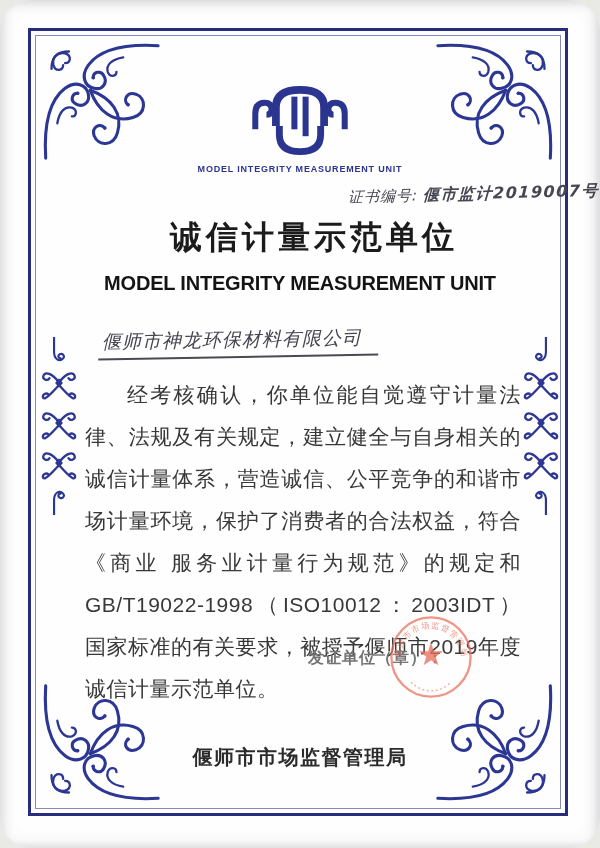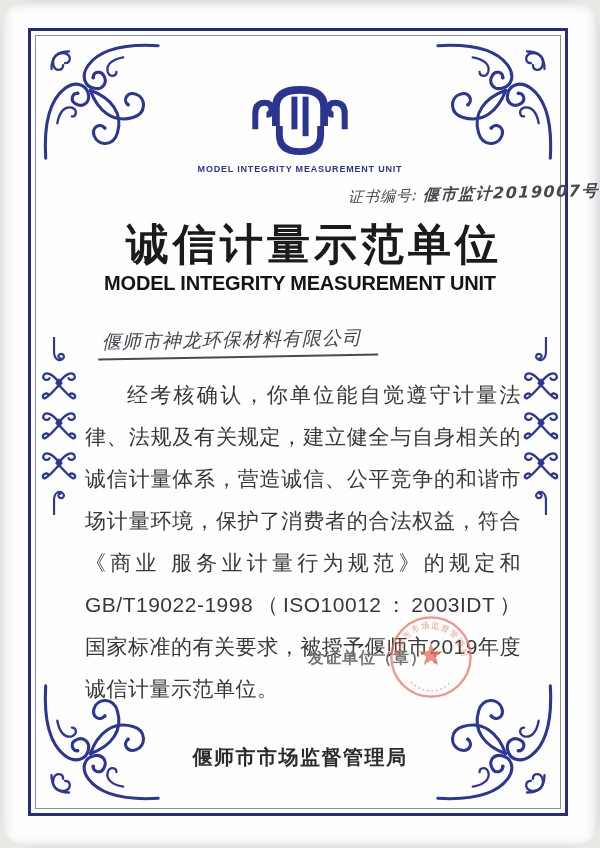--- a/index.html
+++ b/index.html
@@ -66,21 +66,21 @@
     font-style:italic;
     transform:skewX(-4deg);
     display:inline-block;
   }
   .cert-label{font-size:15px;letter-spacing:1px;}
   .cert-value{font-size:16px;letter-spacing:1.5px;font-weight:700;}
   
   .title-zh{
     position:absolute;top:216px;left:0;right:0;text-align:center;
     font-family:"Liberation Serif","DejaVu Serif",serif;
-    font-size:43px;font-weight:700;color:#1b1b1b;letter-spacing:4px;padding-left:28px;
+    font-size:32px;font-weight:700;color:#1b1b1b;letter-spacing:4px;padding-left:28px;
   }
   .title-en{
     position:absolute;top:272px;left:0;right:0;text-align:center;
     font-size:20px;font-weight:700;color:#141414;letter-spacing:-0.2px;
   }
   
   .company{
     position:absolute;left:98px;top:327px;z-index:4;
     font-size:19px;color:#45454f;letter-spacing:1px;
     border-bottom:2px solid #4a4a55;

